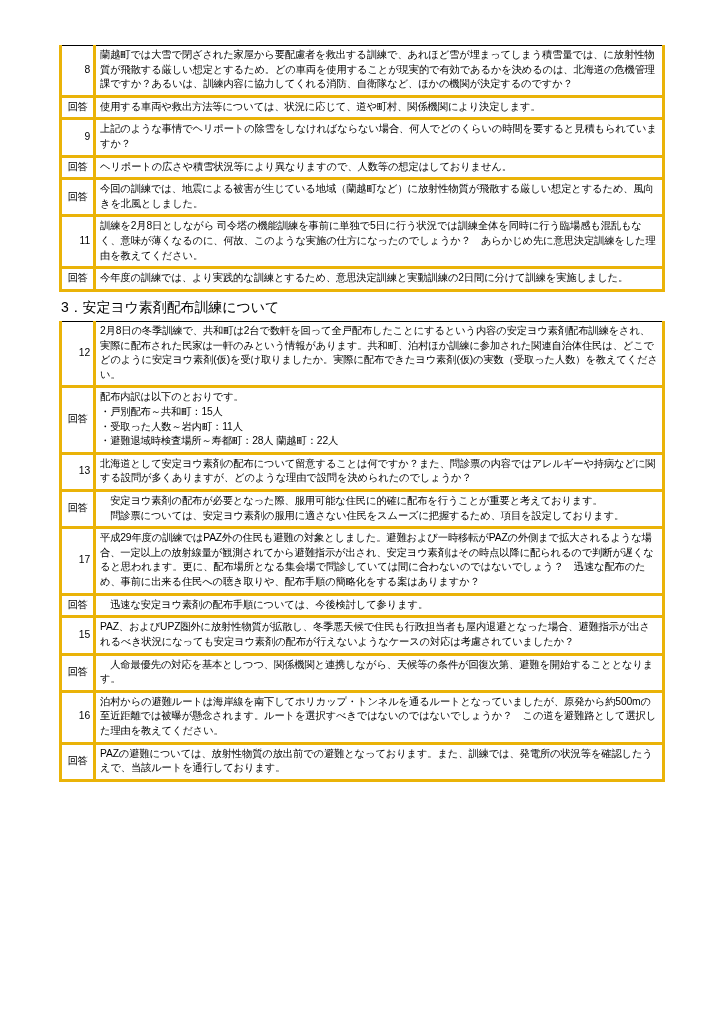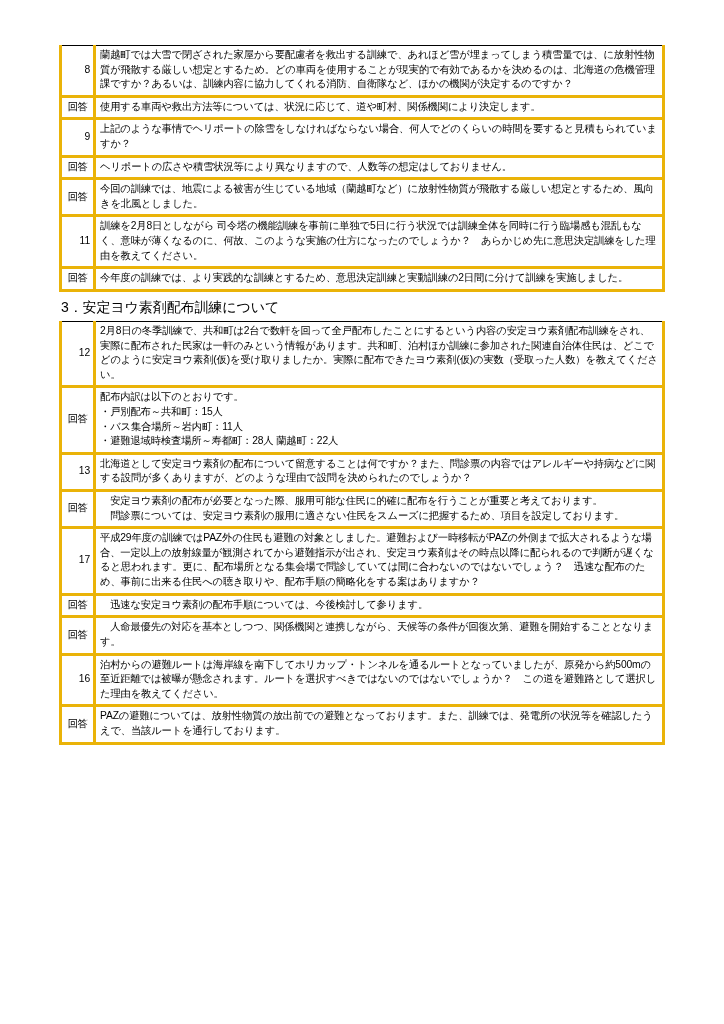--- a/index.html
+++ b/index.html
@@ -125,21 +125,21 @@
 
       <tr class="q-row">
         <td class="col-label">12</td>
         <td class="col-body">2月8日の冬季訓練で、共和町は2台で数軒を回って全戸配布したことにするという内容の安定ヨウ素剤配布訓練をされ、実際に配布された民家は一軒のみという情報があります。共和町、泊村ほか訓練に参加された関連自治体住民は、どこでどのように安定ヨウ素剤(仮)を受け取りましたか。実際に配布できたヨウ素剤(仮)の実数（受取った人数）を教えてください。</td>
       </tr>
       <tr class="a-row">
         <td class="col-label ans">回答</td>
         <td class="col-body">
           <span class="body-line">配布内訳は以下のとおりです。</span>
           <span class="body-line">・戸別配布～共和町：15人</span>
-          <span class="body-line">・バス集合場所～岩内町：11人</span>
+          <span class="body-line">・受取った人数～岩内町：11人</span>
           <span class="body-line">・避難退域時検査場所～寿都町：28人 蘭越町：22人</span>
         </td>
       </tr>
 
       <tr class="q-row">
         <td class="col-label">13</td>
         <td class="col-body">北海道として安定ヨウ素剤の配布について留意することは何ですか？また、問診票の内容ではアレルギーや持病などに関する設問が多くありますが、どのような理由で設問を決められたのでしょうか？</td>
       </tr>
       <tr class="a-row">
         <td class="col-label ans">回答</td>
@@ -151,20 +151,24 @@
 
       <tr class="q-row">
         <td class="col-label">17</td>
         <td class="col-body">平成29年度の訓練ではPAZ外の住民も避難の対象としました。避難および一時移転がPAZの外側まで拡大されるような場合、一定以上の放射線量が観測されてから避難指示が出され、安定ヨウ素剤はその時点以降に配られるので判断が遅くなると思われます。更に、配布場所となる集会場で問診していては間に合わないのではないでしょう？　迅速な配布のため、事前に出来る住民への聴き取りや、配布手順の簡略化をする案はありますか？</td>
       </tr>
       <tr class="a-row">
         <td class="col-label ans">回答</td>
         <td class="col-body">　迅速な安定ヨウ素剤の配布手順については、今後検討して参ります。</td>
       </tr>
 
+      <tr class="q-row">
+        <td class="col-label">15</td>
+        <td class="col-body">PAZ、およびUPZ圏外に放射性物質が拡散し、冬季悪天候で住民も行政担当者も屋内退避となった場合、避難指示が出されるべき状況になっても安定ヨウ素剤の配布が行えないようなケースの対応は考慮されていましたか？</td>
+      </tr>
       <tr class="a-row">
         <td class="col-label ans">回答</td>
         <td class="col-body">　人命最優先の対応を基本としつつ、関係機関と連携しながら、天候等の条件が回復次第、避難を開始することとなります。</td>
       </tr>
 
       <tr class="q-row">
         <td class="col-label">16</td>
         <td class="col-body">泊村からの避難ルートは海岸線を南下してホリカップ・トンネルを通るルートとなっていましたが、原発から約500mの至近距離では被曝が懸念されます。ルートを選択すべきではないのではないでしょうか？　この道を避難路として選択した理由を教えてください。</td>
       </tr>
       <tr class="a-row">

